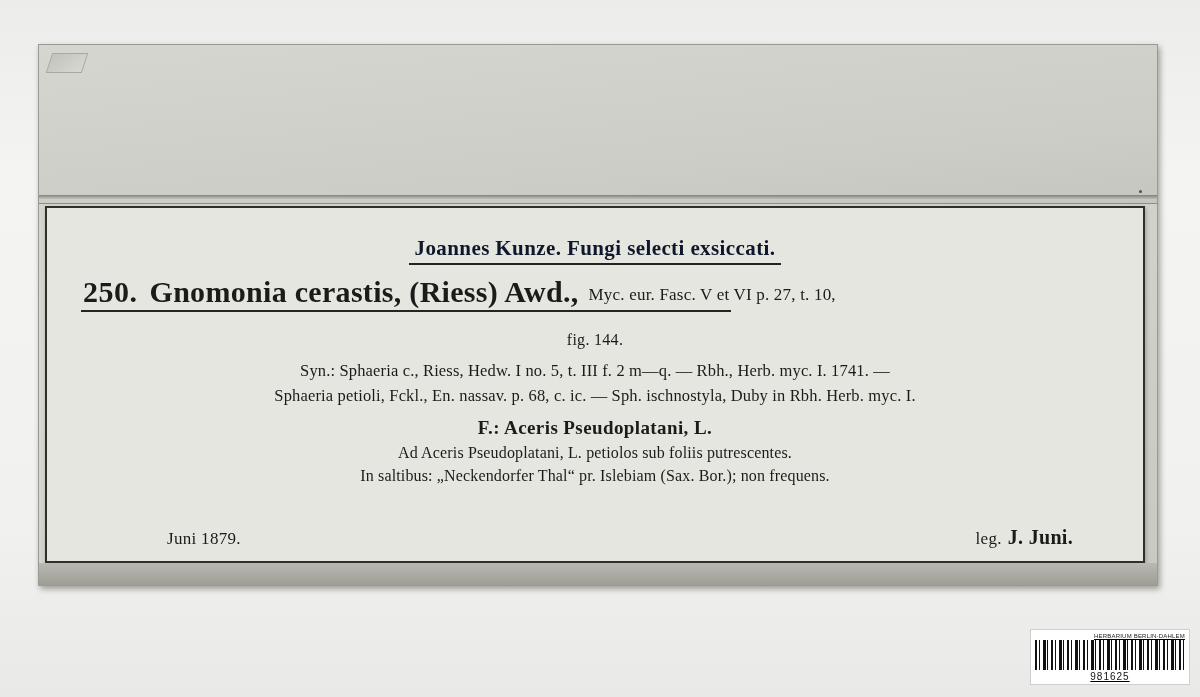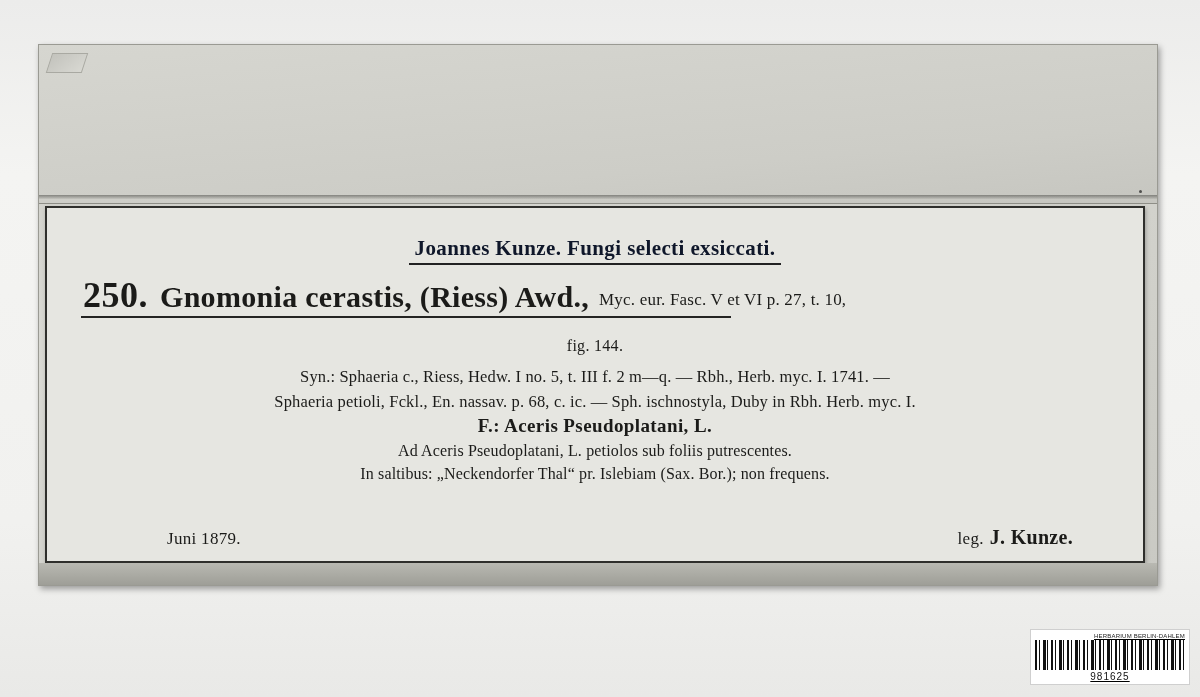--- a/index.html
+++ b/index.html
@@ -120,21 +120,21 @@
   
   #taxon-line {
     margin-top: 12px;
     display: flex;
     align-items: baseline;
     justify-content: flex-start;
     padding-left: 6px;
   }
   #taxon-number {
     font-weight: bold;
-    font-size: 36px;
+    font-size: 30px;
     line-height: 1;
     margin-right: 12px;
     letter-spacing: 0.5px;
   }
   #taxon-name {
     font-weight: bold;
     font-size: 30px;
     line-height: 1;
     letter-spacing: 0.3px;
     white-space: nowrap;
@@ -168,20 +168,21 @@
     text-align: center;
     letter-spacing: 0.15px;
     padding: 0 6px;
   }
   #synonymy .syn-line {
     white-space: nowrap;
   }
 
   
   #host-line {
+    margin-top: 8px;
     font-weight: bold;
     font-size: 19px;
     letter-spacing: 0.4px;
   }
   #substrate-line {
     margin-top: 5px;
     font-size: 16px;
     letter-spacing: 0.15px;
   }
   #locality-line {
@@ -305,21 +306,21 @@
 
         <div id="host-line">F.: Aceris Pseudoplatani, L.</div>
 
         <div id="substrate-line">Ad Aceris Pseudoplatani, L. petiolos sub foliis putrescentes.</div>
 
         <div id="locality-line">In saltibus: „Neckendorfer Thal“ pr. Islebiam (Sax. Bor.); non frequens.</div>
 
         <div id="footer-row">
           <div id="collection-date">Juni 1879.</div>
           <div id="collector">
-            <span class="leg-prefix">leg.</span><span>J. Kunze.</span>
+            <span class="leg-prefix">leg.</span><span>J. Juni.</span>
           </div>
         </div>
 
       </div>
     </div>
 
     <div id="packet-bottom-shadow"></div>
   </div>
 
   <div id="label-speck"></div>

